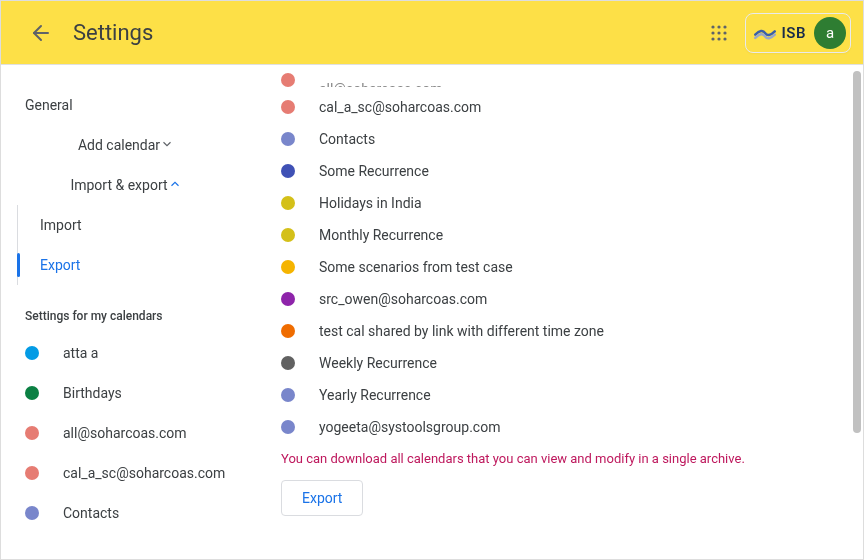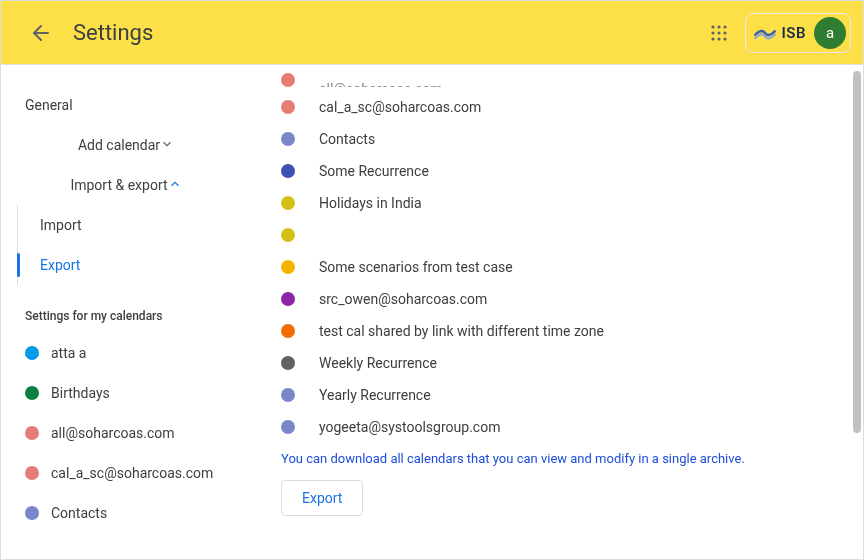--- a/index.html
+++ b/index.html
@@ -130,21 +130,21 @@
     font-size: 12px;
     font-weight: 500;
     color: #3c4043;
     padding: 24px 0 10px 16px;
   }
   .cal-item {
     display:flex; align-items:center;
     height: 40px;
     padding: 0 12px 0 16px;
     cursor:pointer;
-    gap: 12px;
+    gap: 24px;
   }
   .dot {
     width: 14px; height:14px; border-radius:50%; flex-shrink:0;
   }
   
   .content-list { padding-top: 4px; }
   .content-row {
     display:flex; align-items:center;
     height: 32px;
     gap: 24px;
@@ -153,21 +153,21 @@
   .content-row .dot { width:14px; height:14px; }
   .content-row.truncated {
     height: 18px; overflow:hidden; align-items:flex-end;
     margin-bottom:4px;
   }
   .content-row.truncated .row-label {
     position: relative; top: 10px;
     color:#888;
   }
   .helper-text {
-    color:#1d4ed8;
+    color:#be185d;
     font-size:13px;
     margin-top: 8px;
   }
   .export-btn {
     margin-top: 14px;
     display:inline-flex; align-items:center; justify-content:center;
     height: 36px;
     padding: 0 20px;
     border: 1px solid #dadce0;
     border-radius: 4px;
@@ -302,20 +302,21 @@
         <div class="content-row">
           <span class="dot" style="background:#3f51b5"></span>
           <span>Some Recurrence</span>
         </div>
         <div class="content-row">
           <span class="dot" style="background:#d4c019"></span>
           <span>Holidays in India</span>
         </div>
         <div class="content-row">
           <span class="dot" style="background:#d4c019"></span>
+          <span>Monthly Recurrence</span>
         </div>
         <div class="content-row">
           <span class="dot" style="background:#f5b400"></span>
           <span>Some scenarios from test case</span>
         </div>
         <div class="content-row">
           <span class="dot" style="background:#8e24aa"></span>
           <span>src_owen@soharcoas.com</span>
         </div>
         <div class="content-row">

